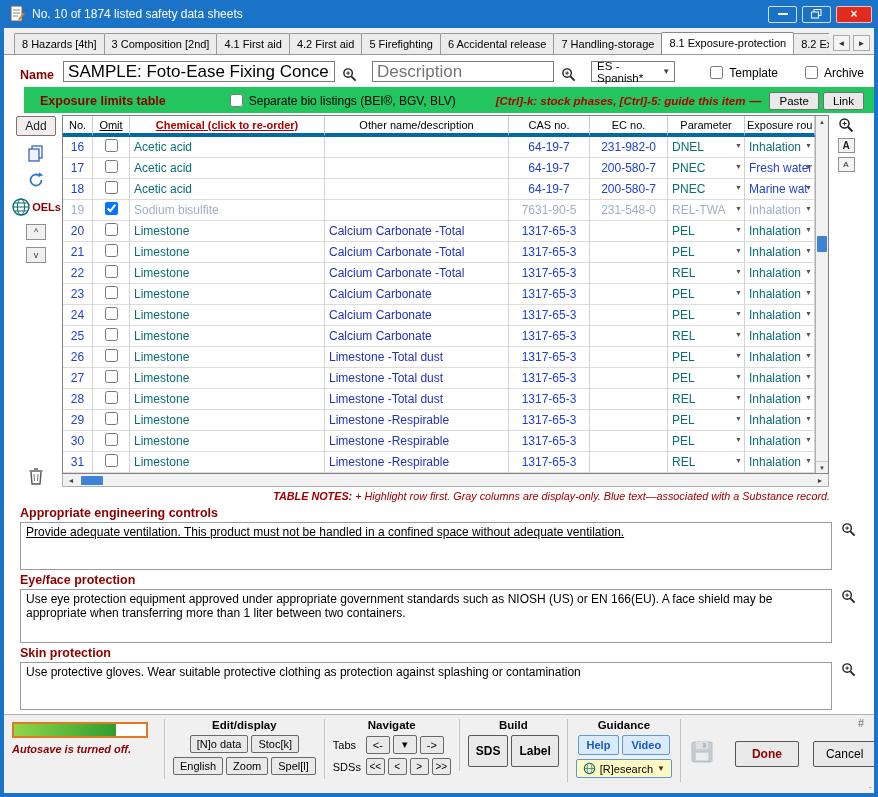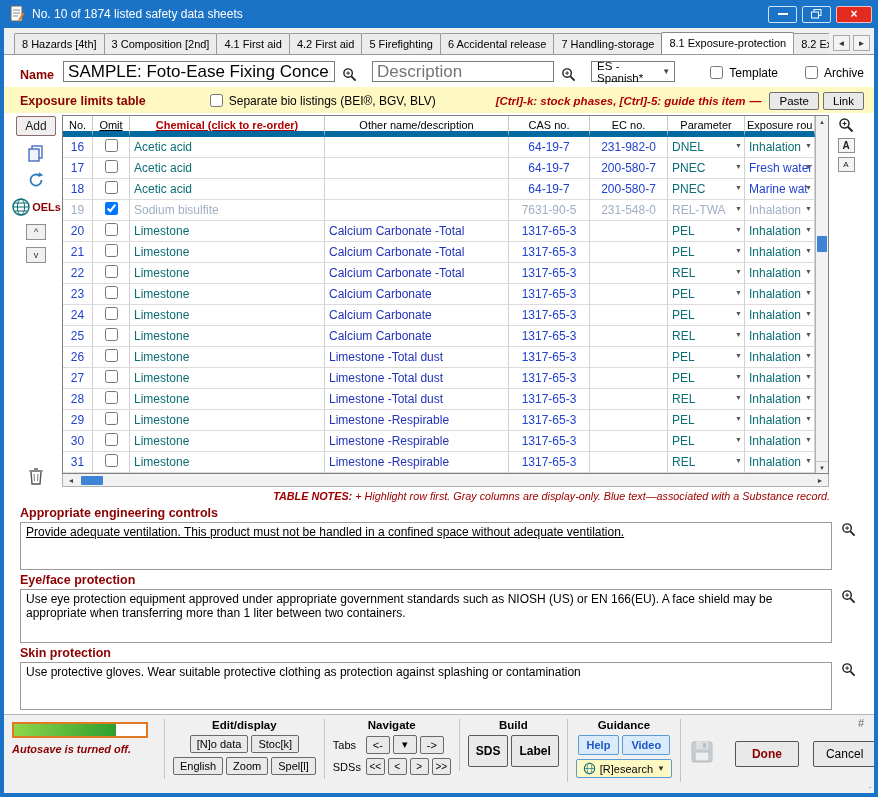--- a/index.html
+++ b/index.html
@@ -33,42 +33,42 @@
   .name-input{width:300px;margin-left:4px;}
   .desc-input{width:182px;margin-left:8px;}
   .icon-flat{border:none;background:transparent;padding:0 2px;display:flex;align-items:center;}
   .select{border:1px solid #7a7a7a;height:21px;width:92px;display:flex;align-items:center;justify-content:space-between;font-size:11.5px;padding:0 4px 0 5px;background:#fff;margin-left:8px;}
   .select .arrow-ch{font-size:8px;color:#444;}
   .checkbox-group{display:flex;align-items:center;gap:3px;font-size:12px;}
   .cbg-template{margin-left:26px;}
   .cbg-archive{margin-left:18px;}
 
   
-  .limits-bar{display:flex;align-items:center;padding:4px 10px 3px 16px;background:#fef9c3;font-size:12px;flex:none;height:26px;}
+  .limits-bar{display:flex;align-items:center;padding:4px 10px 3px 16px;background:#22c55e;font-size:12px;flex:none;height:26px;margin-left:20px;}
   .limits-title{color:#8b0000;font-weight:bold;font-size:12.5px;}
   .bio{margin-left:60px;}
   .hint{color:#b00000;font-style:italic;font-weight:bold;font-size:11.5px;margin-left:auto;}
   .hint-dash{color:#b00000;font-weight:bold;margin:0 4px;}
   .small-btn{border:1px solid #707070;background:#e9e9e9;font-size:11.5px;padding:2px 9px;border-radius:2px;margin-left:4px;}
 
   
   .table-region{display:flex;padding:2px 4px 0 6px;flex:none;}
   .left-tools{display:flex;flex-direction:column;align-items:center;gap:7px;width:52px;height:372px;padding-top:1px;flex:none;}
   .add-btn{border:1px solid #8a6a6a;background:#f0eeee;color:#222;font-size:12px;padding:2px 8px;border-radius:2px;}
   .tool-btn{border:none;background:transparent;padding:1px;display:flex;align-items:center;justify-content:center;}
   .oels{display:flex;align-items:center;gap:1px;}
   .oels-label{color:#8b0000;font-weight:bold;font-size:11px;}
   .mini-btn{width:20px;height:16px;border:1px solid #909090;background:#f0f0f0;font-size:9px;line-height:1;padding:0;color:#333;}
   .lt-spacer{flex:1;}
 
   .table-col{flex:none;}
   .table-frame{width:767px;height:359px;border:1px solid #808080;display:flex;background:#fff;}
   .table-main{width:752px;overflow:hidden;}
   .grid8{display:grid;grid-template-columns:30px 37px 195px 184px 81px 78px 77px 70px;}
-  .th{font-size:11px;text-align:center;border-right:1px solid #c9c9c9;border-bottom:6px solid #0369a1;padding:3px 2px;height:21px;overflow:hidden;white-space:nowrap;background:#fff;color:#000;}
+  .th{font-size:11px;text-align:center;border-right:1px solid #c9c9c9;border-bottom:4px solid #0369a1;padding:3px 2px;height:21px;overflow:hidden;white-space:nowrap;background:#fff;color:#000;}
   .th.h-chem{color:#b00000;font-weight:bold;text-decoration:underline;}
   .th.h-omit{text-decoration:underline;}
   .trow{height:21px;}
   .td{border-right:1px solid #d2d2d2;border-bottom:1px solid #dcdcdc;padding:2px 4px;font-size:12px;height:21px;overflow:hidden;white-space:nowrap;line-height:16px;position:relative;}
   .trow .c-no{color:#2141cf;text-align:center;padding:2px 0;}
   .trow .c-omit{text-align:center;padding:1px 0;}
   .trow .c-omit input{margin:1px;}
   .trow .c-chem{color:#0b6e74;}
   .trow .c-other{color:#2233b8;}
   .trow .c-cas,.trow .c-ec{color:#2141cf;text-align:center;}

